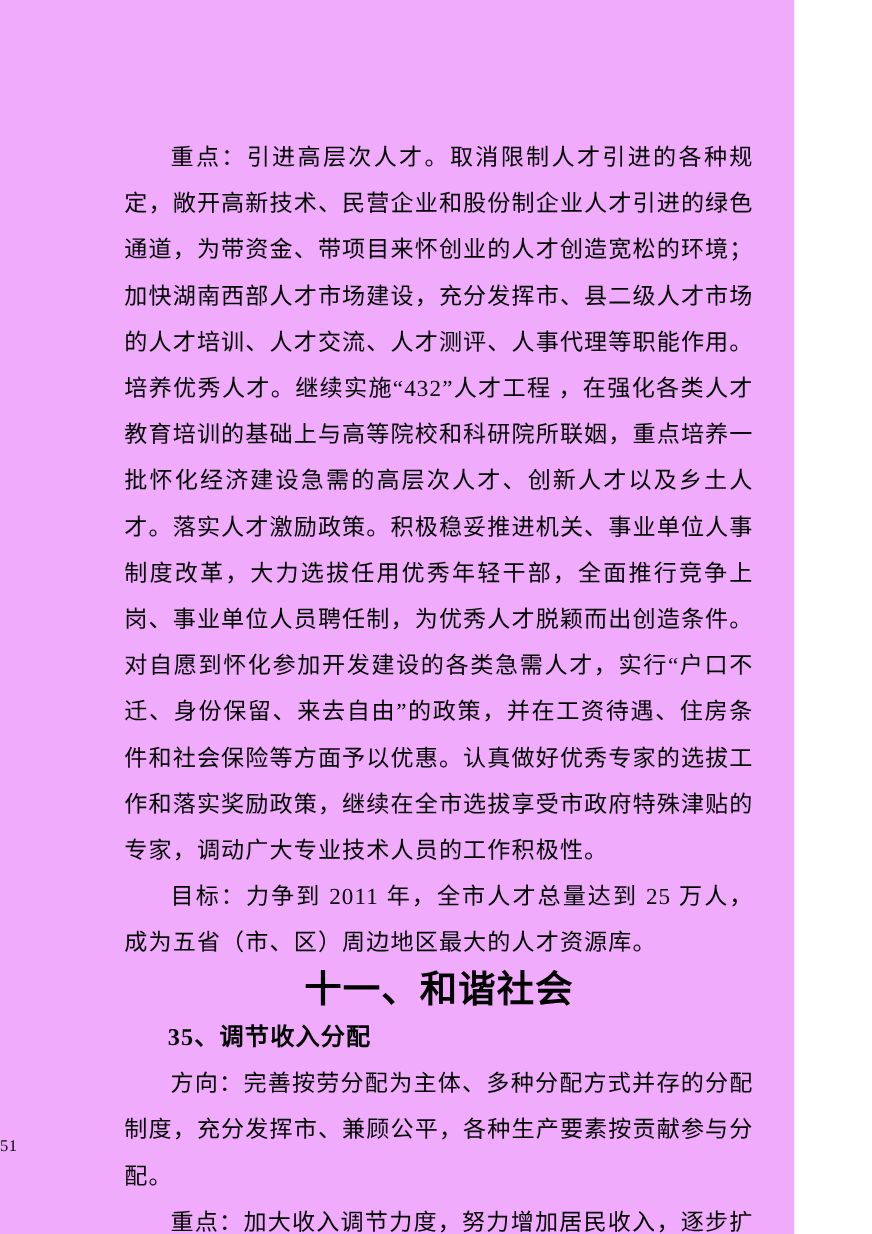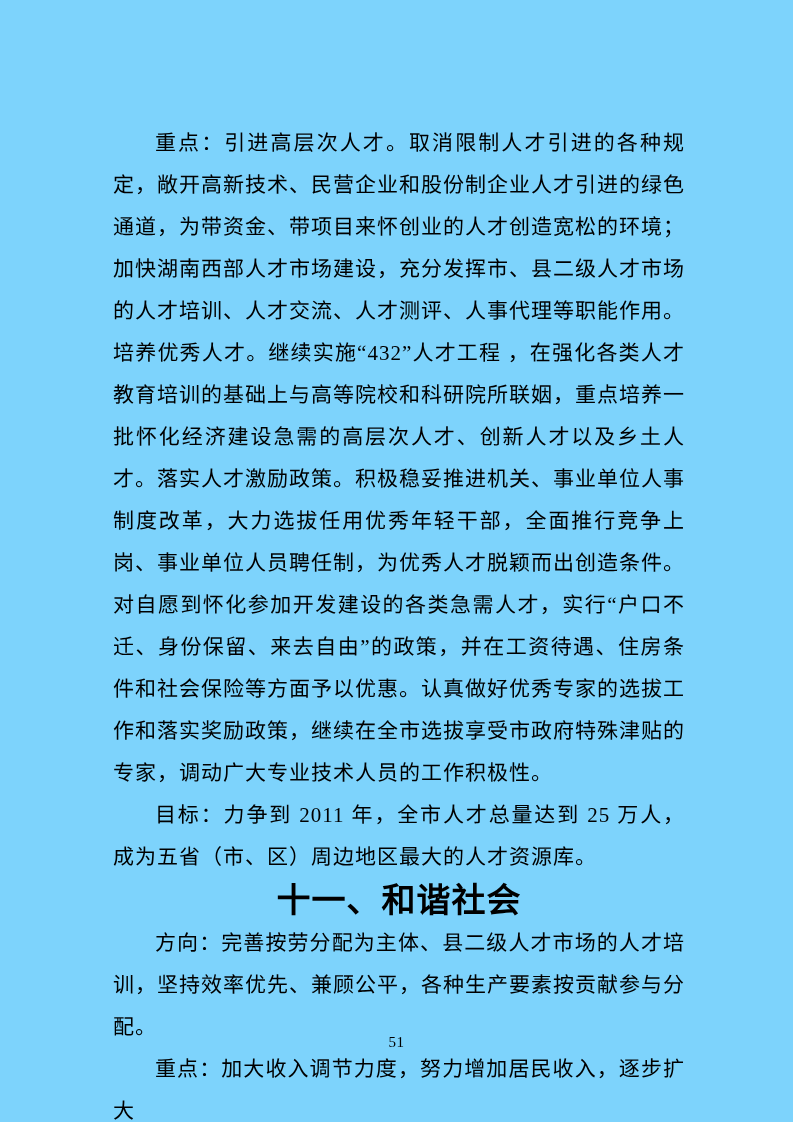--- a/index.html
+++ b/index.html
@@ -2,26 +2,27 @@
 <html lang="zh-CN"><head>
 <meta charset="utf-8">
 <style>
   html, body {
     margin: 0;
     padding: 0;
     background: #ffffff;
   }
   .page {
     position: relative;
-    width: 793px;
+    width: 707px;
     height: 1122px;
-    background: #7dd3fc;
+    background: #f0abfc;
     overflow: hidden;
     font-family: "Liberation Serif", "DejaVu Serif", serif;
     color: #000000;
+    padding-left: 15px;
   }
   .content {
     position: absolute;
     top: 122px;
     left: 113px;
     width: 572px;
   }
   p.body-para {
     margin: 0;
     font-size: 21px;
@@ -49,31 +50,31 @@
     font-weight: bold;
     text-indent: 1.8em;
     letter-spacing: 1px;
     font-family: "Liberation Serif", "DejaVu Serif", serif;
   }
   .page-number {
     position: absolute;
     left: 0;
     right: 0;
     top: 1034px;
-    text-align: center;
     font-size: 15px;
     letter-spacing: 0.5px;
     font-family: "Liberation Serif", "DejaVu Serif", serif;
   }
 </style>
 </head>
 <body>
 
 <div class="page">
   <div class="content">
     <p class="body-para">重点：引进高层次人才。取消限制人才引进的各种规定，敞开高新技术、民营企业和股份制企业人才引进的绿色通道，为带资金、带项目来怀创业的人才创造宽松的环境；加快湖南西部人才市场建设，充分发挥市、县二级人才市场的人才培训、人才交流、人才测评、人事代理等职能作用。培养优秀人才。继续实施“432”人才工程 ，在强化各类人才教育培训的基础上与高等院校和科研院所联姻，重点培养一批怀化经济建设急需的高层次人才、创新人才以及乡土人才。落实人才激励政策。积极稳妥推进机关、事业单位人事制度改革，大力选拔任用优秀年轻干部，全面推行竞争上岗、事业单位人员聘任制，为优秀人才脱颖而出创造条件。对自愿到怀化参加开发建设的各类急需人才，实行“户口不迁、身份保留、来去自由”的政策，并在工资待遇、住房条件和社会保险等方面予以优惠。认真做好优秀专家的选拔工作和落实奖励政策，继续在全市选拔享受市政府特殊津贴的专家，调动广大专业技术人员的工作积极性。</p>
     <p class="body-para">目标：力争到 2011 年，全市人才总量达到 25 万人，成为五省（市、区）周边地区最大的人才资源库。</p>
     <h2 class="section-heading">十一、和谐社会</h2>
-    <p class="body-para">方向：完善按劳分配为主体、县二级人才市场的人才培训，坚持效率优先、兼顾公平，各种生产要素按贡献参与分配。</p>
+    <h3 class="item-heading">35、调节收入分配</h3>
+    <p class="body-para">方向：完善按劳分配为主体、多种分配方式并存的分配制度，充分发挥市、兼顾公平，各种生产要素按贡献参与分配。</p>
     <p class="body-para">重点：加大收入调节力度，努力增加居民收入，逐步扩大</p>
   </div>
   <div class="page-number">51</div>
 </div>
 
 </body></html>

